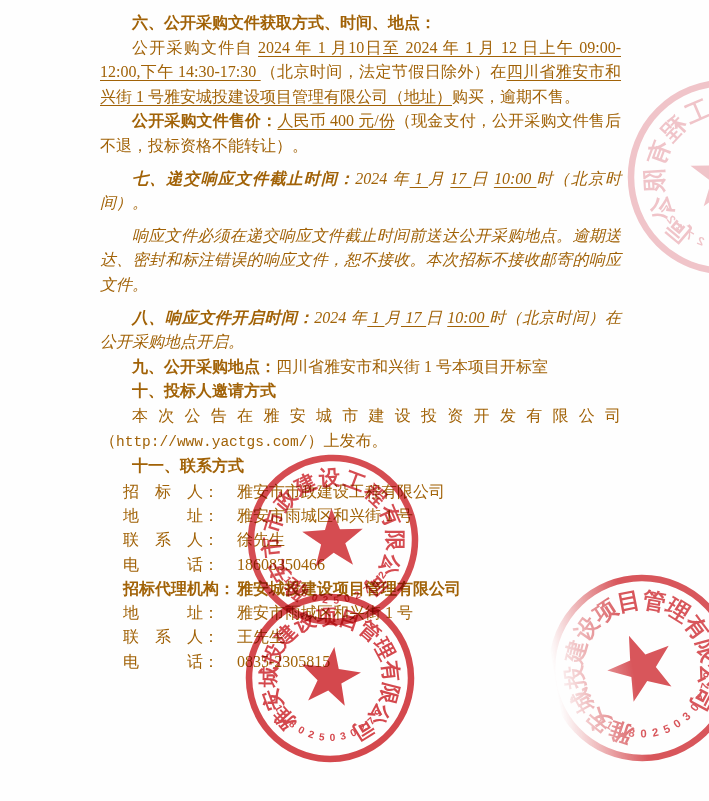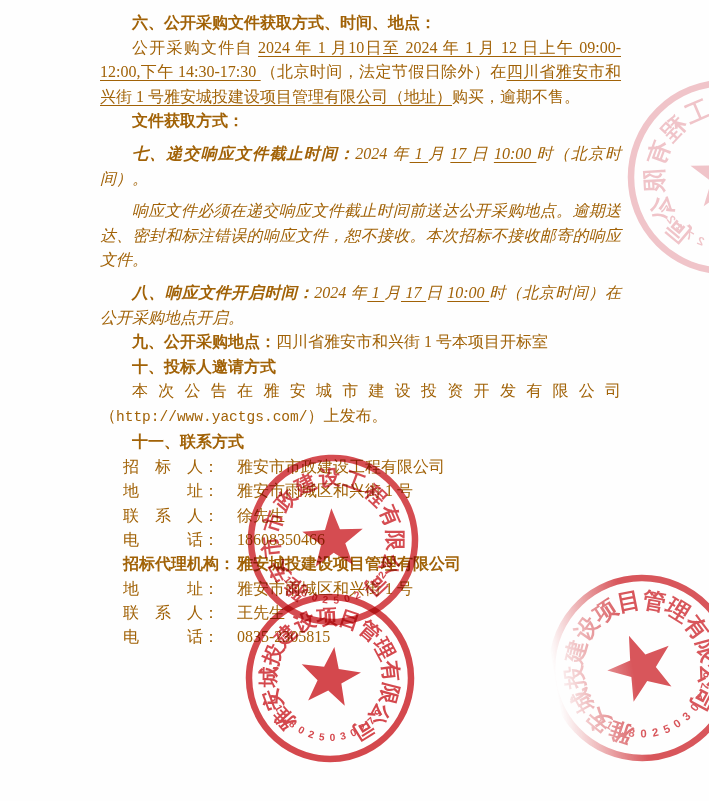--- a/index.html
+++ b/index.html
@@ -31,22 +31,22 @@
 </head>
 <body>
 
 <div class="page">
   <div class="content">
 
     <p class="para"><span class="b">六、公开采购文件获取方式、时间、地点：</span></p>
 
     <p class="para"><span>公开采购文件自 </span><span class="u">2024 年 1 月10日至 2024 年 1 月 12 日上午 09:00-12:00,下午 14:30-17:30 </span><span>（北京时间，法定节假日除外）在</span><span class="u">四川省雅安市和兴街 1 号雅安城投建设项目管理有限公司（地址）</span><span>购买，逾期不售。</span></p>
 
-
-    <p class="para"><span class="b">文件获取方式：</span></p>
+    <p class="para"><span class="b">公开采购文件售价：</span><span class="u">人民币 400 元/份</span><span>（现金支付，公开采购文件售后不退，投标资格不能转让）。</span></p>
+
 
 
     <p class="para gap"><span class="b">七、递交响应文件截止时间：</span><span>2024 年</span><span class="u"> 1 </span><span>月 </span><span class="u">17 </span><span>日 </span><span class="u">10:00 </span><span>时（北京时间）。</span></p>
 
     <p class="para gap"><span>响应文件必须在递交响应文件截止时间前送达公开采购地点。逾期送达、密封和标注错误的响应文件，恕不接收。本次招标不接收邮寄的响应文件。</span></p>
 
     <p class="para gap"><span class="b">八、响应文件开启时间：</span><span>2024 年</span><span class="u"> 1 </span><span>月</span><span class="u"> 17 </span><span>日 </span><span class="u">10:00 </span><span>时（北京时间）在公开采购地点开启。</span></p>
 
     <p class="para"><span class="b">九、公开采购地点：</span><span>四川省雅安市和兴街 1 号本项目开标室</span></p>
 

